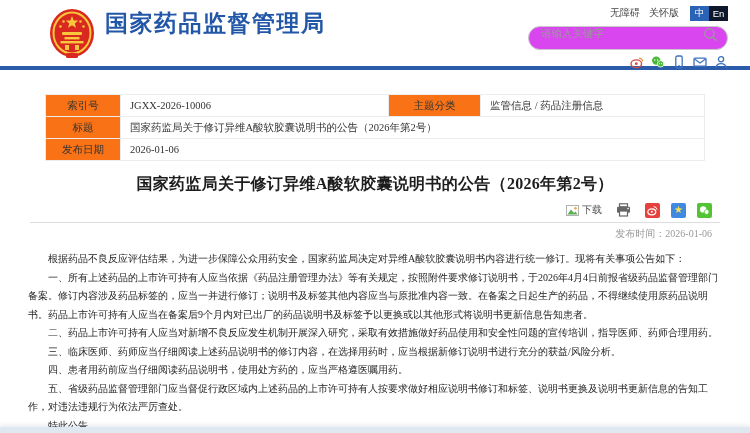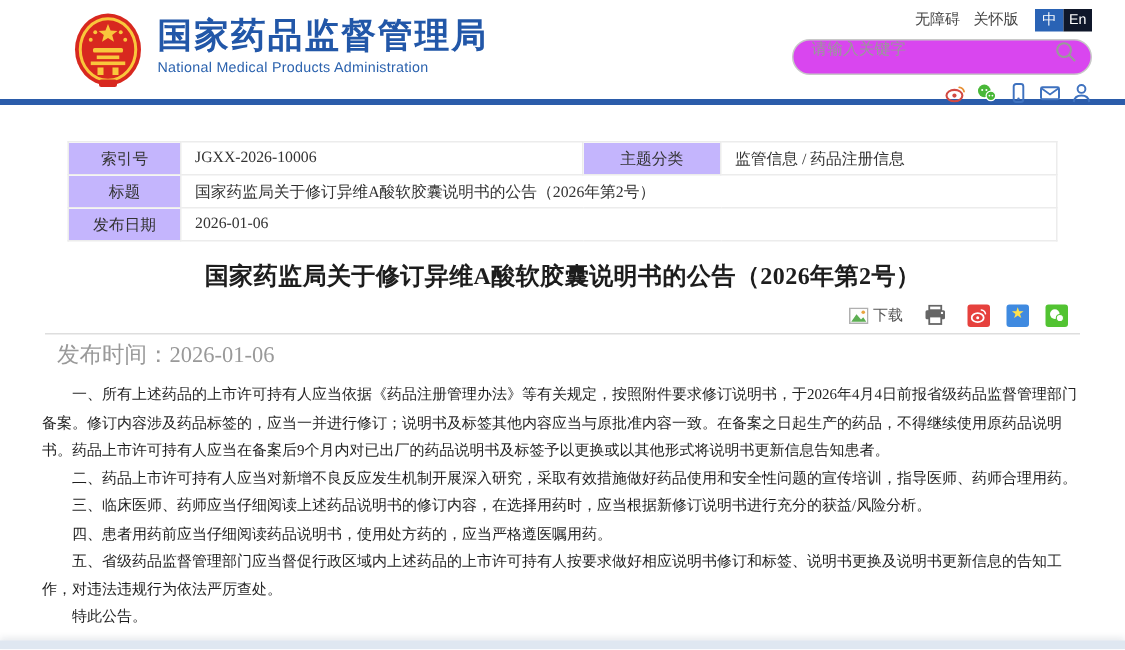--- a/index.html
+++ b/index.html
@@ -28,31 +28,31 @@
   .searchbar input { border:none; outline:none; flex:1; font-size:10.5px; color:#333; background:transparent;
                      font-family:"Liberation Sans", sans-serif; min-width:0; }
   .searchbar input::placeholder { color:#999; }
   .search-btn { width:15px; height:15px; cursor:pointer; flex:0 0 auto; }
   .social { display:flex; justify-content:flex-end; align-items:center; gap:7px; margin-top:5px; }
   .social .sicon { width:14px; height:14px; cursor:pointer; }
   .hdr-bar { height:4px; background:#2b5caa; }
   table.info { border-collapse:collapse; table-layout:fixed; width:660px; margin:24px auto 0;
                font-family:"Liberation Serif","DejaVu Serif",serif; font-size:10.5px; color:#333; }
   table.info td { border:1px solid #ececec; height:22px; padding:2px 9px; overflow:hidden; white-space:nowrap; }
-  td.lbl { background:#c4b5fd; text-align:center; padding:2px 2px; }
+  td.lbl { background:#f97316; text-align:center; padding:2px 2px; }
   
   .art-title { margin:13px 30px 0; text-align:center; font-family:"Liberation Serif","DejaVu Serif",serif;
                font-size:16px; font-weight:bold; color:#1d1d1d; letter-spacing:0.3px; }
   .toolbar { display:flex; justify-content:flex-end; align-items:center; gap:11px; margin:7px 38px 0; height:16px; }
   .dl-btn { display:flex; align-items:center; gap:3px; font-size:10px; color:#555; cursor:pointer; }
   .print-btn { width:15px; height:14px; cursor:pointer; margin:0 3px; }
   .share-sq { width:15px; height:15px; border-radius:2px; display:flex; align-items:center; justify-content:center; cursor:pointer; }
   .sq-star { color:#ffe14d; font-size:10px; line-height:1; font-family:"DejaVu Sans",sans-serif; }
   .divider { border-top:1px solid #dedede; margin:4px 30px 0; }
-  .pubtime { margin:4px 38px 0; font-size:15px; color:#999;
+  .pubtime { text-align:right; margin:4px 38px 0; font-size:10px; color:#999;
              font-family:"Liberation Serif","DejaVu Serif",serif; }
   
   .body-text { margin:9px 28px 0; font-family:"Liberation Serif","DejaVu Serif",serif;
                font-size:10px; line-height:18.5px; color:#1f1f1f; }
   .body-text p { margin:0; text-indent:2em; }
   
   .footer-bar { position:absolute; left:0; right:0; bottom:0; height:6px; background:#dfe7f1;
                 box-shadow:0 -2px 4px rgba(40,60,90,0.10); }
 </style>
 </head>
@@ -72,21 +72,20 @@
         <circle cx="35.5" cy="19.5" r="1.3" fill="#f9c73c"></circle>
         <rect x="14" y="25" width="20" height="3" rx="1" fill="#f9c73c"></rect>
         <rect x="16.5" y="30" width="15" height="2.4" fill="#f9c73c"></rect>
         <rect x="12.5" y="34" width="23" height="2.4" fill="#f9c73c"></rect>
         <rect x="17" y="38" width="4" height="5" fill="#f9c73c"></rect>
         <rect x="27" y="38" width="4" height="5" fill="#f9c73c"></rect>
         <rect x="18" y="46" width="12" height="5" rx="1.5" fill="#d8281f"></rect>
       </svg>
       <div class="brand-text">
         <div class="brand-cn">国家药品监督管理局</div>
-        <div class="brand-en">National Medical Products Administration</div>
       </div>
     </div>
 
     <div class="hdr-right">
       <div class="top-links">
         <a>无障碍</a>
         <a>关怀版</a>
         <span class="lang">
           <span class="lang-btn lang-cn">中</span>
           <span class="lang-btn lang-en">En</span>
@@ -188,20 +187,21 @@
         <circle cx="7.6" cy="7" r="2.4" fill="#fff" stroke="#52c332" stroke-width="0.7"></circle>
       </svg>
     </span>
   </div>
 
   <div class="divider"></div>
 
   <div class="pubtime"><span>发布时间：</span><span>2026-01-06</span></div>
 
   <div class="body-text">
+    <p>根据药品不良反应评估结果，为进一步保障公众用药安全，国家药监局决定对异维A酸软胶囊说明书内容进行统一修订。现将有关事项公告如下：</p>
     <p>一、所有上述药品的上市许可持有人应当依据《药品注册管理办法》等有关规定，按照附件要求修订说明书，于2026年4月4日前报省级药品监督管理部门备案。修订内容涉及药品标签的，应当一并进行修订；说明书及标签其他内容应当与原批准内容一致。在备案之日起生产的药品，不得继续使用原药品说明书。药品上市许可持有人应当在备案后9个月内对已出厂的药品说明书及标签予以更换或以其他形式将说明书更新信息告知患者。</p>
     <p>二、药品上市许可持有人应当对新增不良反应发生机制开展深入研究，采取有效措施做好药品使用和安全性问题的宣传培训，指导医师、药师合理用药。</p>
     <p>三、临床医师、药师应当仔细阅读上述药品说明书的修订内容，在选择用药时，应当根据新修订说明书进行充分的获益/风险分析。</p>
     <p>四、患者用药前应当仔细阅读药品说明书，使用处方药的，应当严格遵医嘱用药。</p>
     <p>五、省级药品监督管理部门应当督促行政区域内上述药品的上市许可持有人按要求做好相应说明书修订和标签、说明书更换及说明书更新信息的告知工作，对违法违规行为依法严厉查处。</p>
     <p>特此公告。</p>
   </div>
 
   <div class="footer-bar"></div>
 </div>

